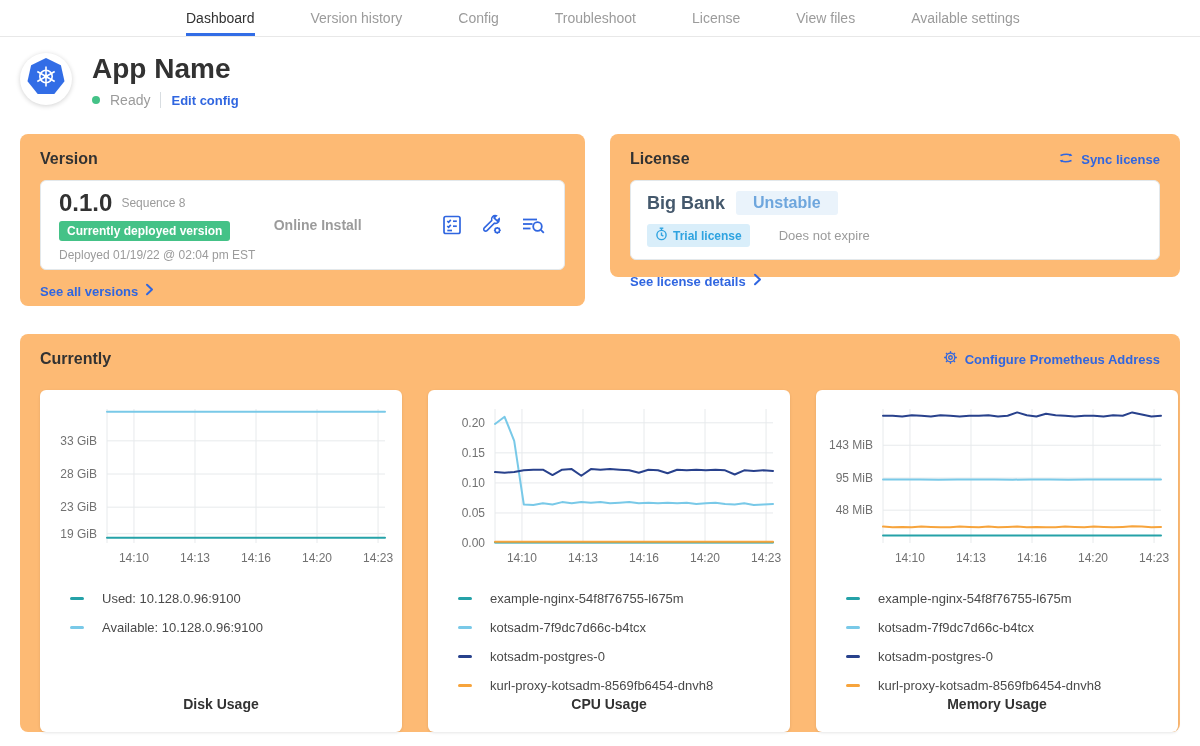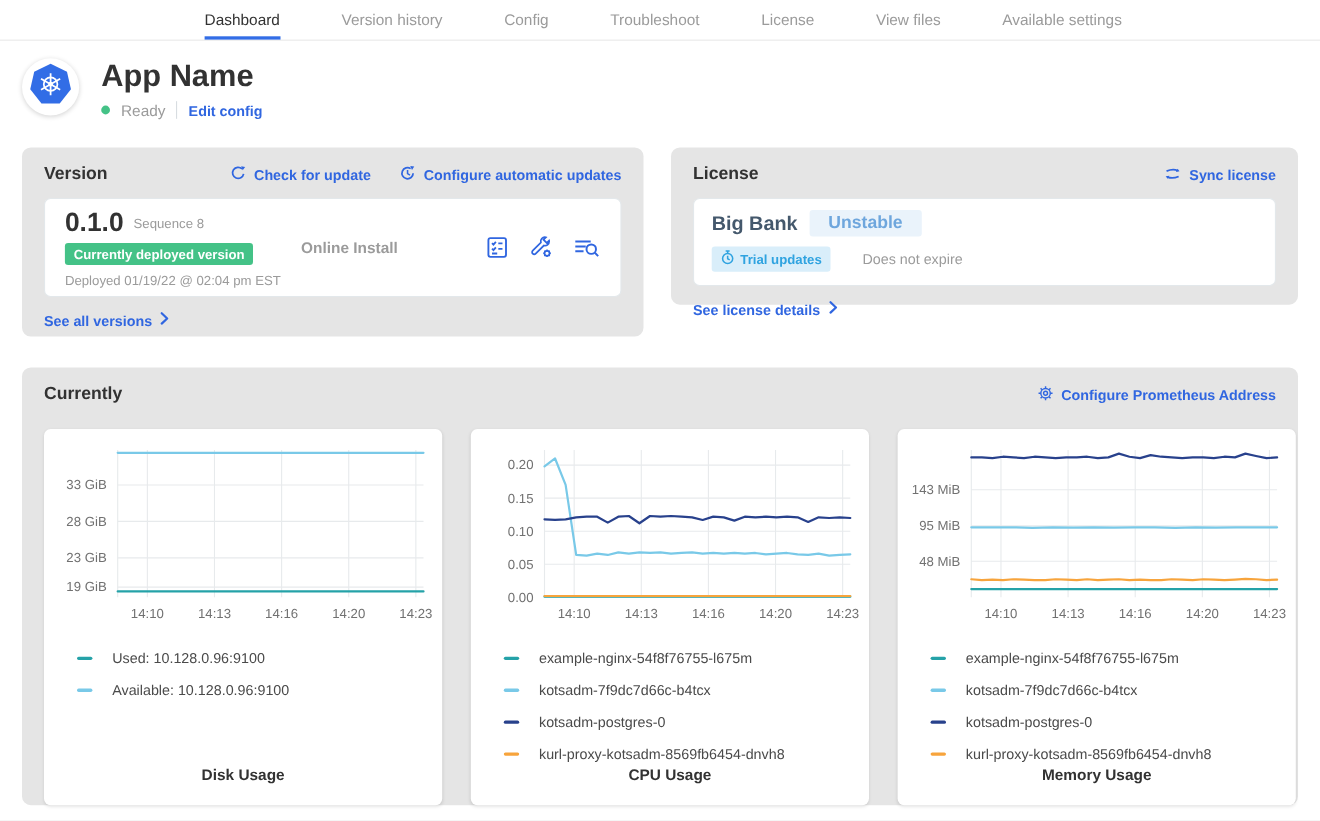--- a/index.html
+++ b/index.html
@@ -22,21 +22,21 @@
   .app-meta { display:flex; align-items:center; gap:10px; margin-top:7px; font-size:14px; }
   .status-dot { width:8px; height:8px; border-radius:50%; background:#44c287; }
   .status-text { color:#9b9b9b; }
   .vdiv { width:1px; height:16px; background:#d8dde1; }
   .link { color:#3066e0; font-weight:700; text-decoration:none; cursor:pointer;
           display:inline-flex; align-items:center; gap:7px; font-size:13px; }
   .link.sm { font-size:13px; }
   .link svg { flex:none; }
   
   .cards-row { display:flex; gap:25px; margin:26px 20px 0 20px; align-items:flex-start; }
-  .panel { background:#e5e5e5; border-radius:8px; padding:14px 20px; }
+  .panel { background:#fdba74; border-radius:8px; padding:14px 20px; }
   .panel-head { display:flex; justify-content:space-between; align-items:center; height:22px; }
   .panel-head h2 { font-size:16px; margin:0; font-weight:700; }
   .head-links { display:flex; gap:26px; }
   .white-card { background:#fff; border:1px solid #e3e8eb; border-radius:6px; margin-top:10px; }
   .version-panel { width:565px; height:172px; }
   .license-panel { width:570px; height:143px; }
   .version-inner { height:90px; padding:10px 18px; display:flex; align-items:center; justify-content:space-between; }
   .v-number-row { display:flex; align-items:center; }
   .v-number { font-size:24px; font-weight:700; }
   .v-seq { font-size:12px; color:#9b9b9b; margin-left:9px; }
@@ -108,41 +108,20 @@
       <a class="link">Edit config</a>
     </div>
   </div>
 </header>
 
 <div class="cards-row">
 
   <section class="panel version-panel">
     <div class="panel-head">
       <h2>Version</h2>
-      <div class="head-links">
-        <a class="link sm">
-          <span>
-            <svg width="15" height="15" viewBox="0 0 16 16">
-              <path d="M13.3 8.6a5.4 5.4 0 1 1-1.5-4.8" fill="none" stroke="#3066e0" stroke-width="1.7"></path>
-              <polygon points="10.9,1.1 14.8,1.9 12.4,5.1" fill="#3066e0"></polygon>
-            </svg>
-          </span>
-          <span>Check for update</span>
-        </a>
-        <a class="link sm">
-          <span>
-            <svg width="15" height="15" viewBox="0 0 16 16">
-              <path d="M13.4 8a5.4 5.4 0 1 1-2.4-4.5" fill="none" stroke="#3066e0" stroke-width="1.7"></path>
-              <polygon points="10.6,0.9 14.5,1.5 12.3,4.8" fill="#3066e0"></polygon>
-              <polyline points="8 4.8 8 8.4 10.4 9.8" fill="none" stroke="#3066e0" stroke-width="1.5"></polyline>
-            </svg>
-          </span>
-          <span>Configure automatic updates</span>
-        </a>
-      </div>
     </div>
 
     <div class="white-card version-inner">
       <div>
         <div class="v-number-row">
           <span class="v-number">0.1.0</span>
           <span class="v-seq">Sequence 8</span>
         </div>
         <span class="badge-green">Currently deployed version</span>
         <div class="v-deployed">Deployed 01/19/22 @ 02:04 pm EST</div>
@@ -221,21 +200,21 @@
       <div class="lic-row2">
         <span class="badge-trial">
           <span>
             <svg width="13" height="14" viewBox="0 0 13 14" fill="none" stroke="#2fa3e0" stroke-width="1.4">
               <line x1="4.7" y1="1.2" x2="8.3" y2="1.2"></line>
               <line x1="6.5" y1="1.2" x2="6.5" y2="3"></line>
               <circle cx="6.5" cy="8" r="4.6"></circle>
               <polyline points="6.5 5.4 6.5 8.2 8.4 9.2"></polyline>
             </svg>
           </span>
-          <span>Trial updates</span>
+          <span>Trial license</span>
         </span>
         <span class="lic-expiry">Does not expire</span>
       </div>
     </div>
 
     <a class="link sm see-link">
       <span>See license details</span>
       <span>
         <svg width="9" height="13" viewBox="0 0 9 13">
             <polyline points="2 1.8 7 6.5 2 11.2" fill="none" stroke="#3066e0" stroke-width="2" stroke-linecap="round" stroke-linejoin="round"></polyline>

